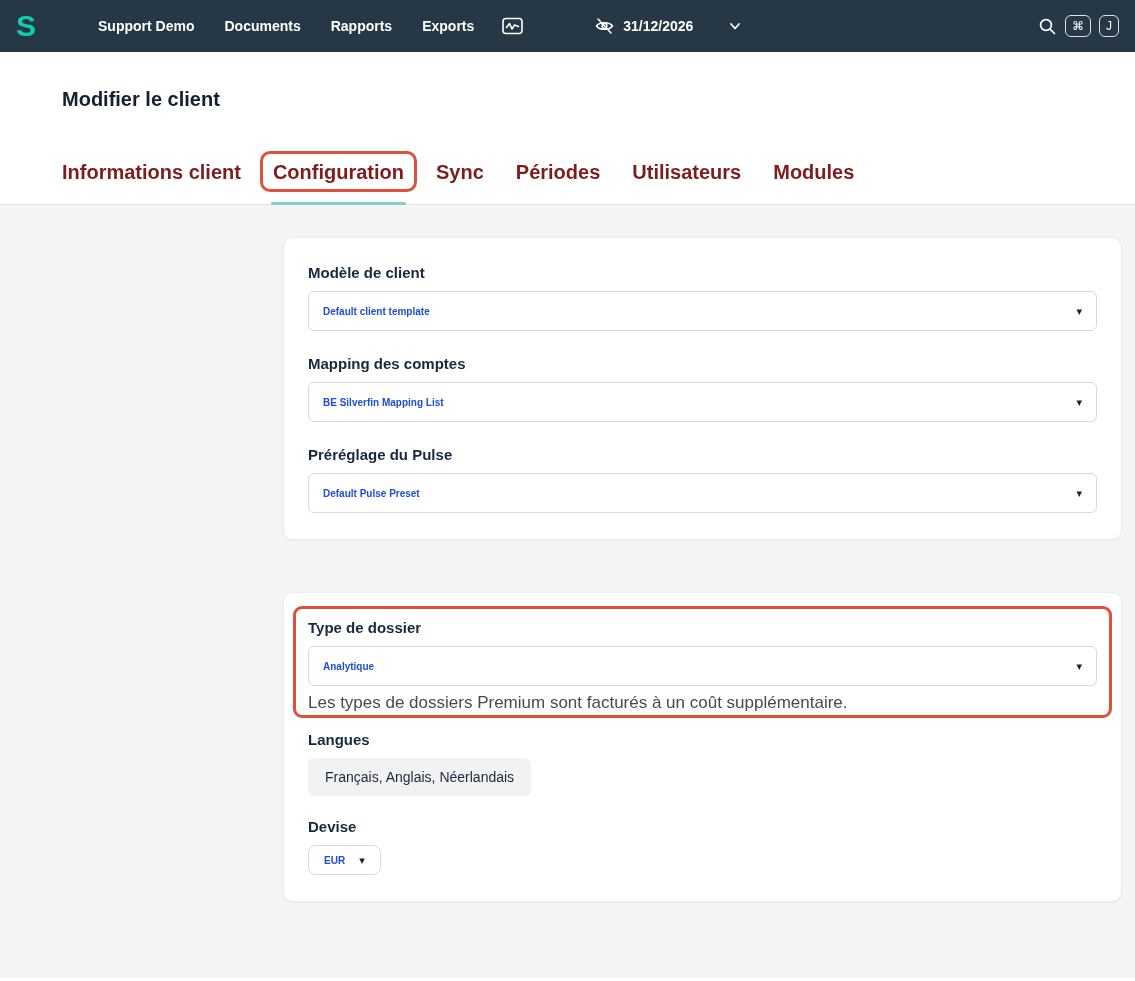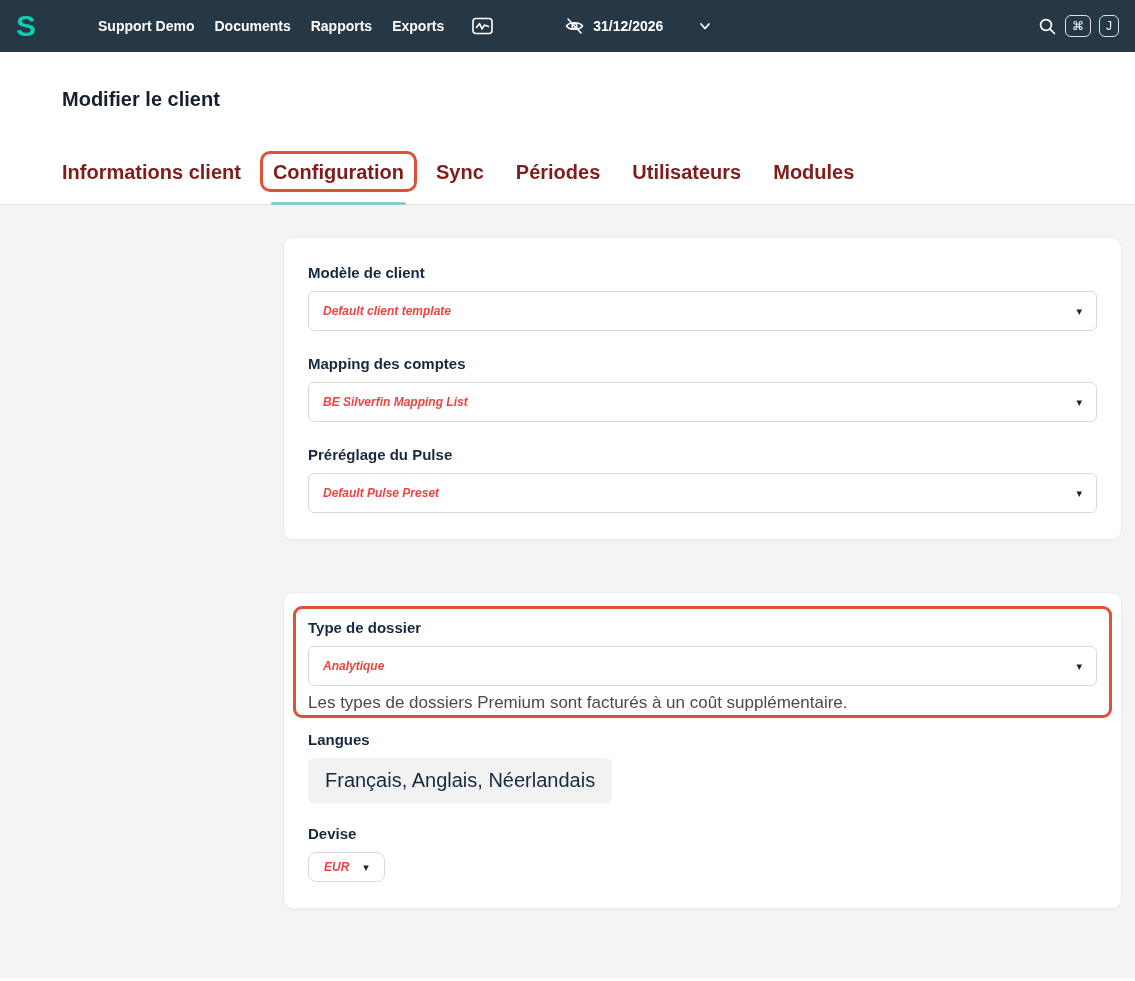--- a/index.html
+++ b/index.html
@@ -23,21 +23,21 @@
   }
   .logo {
     color: #0dcfb0;
     font-size: 30px;
     font-weight: 800;
     line-height: 1;
     margin-right: 34px;
     cursor: pointer;
     user-select: none;
   }
-  .nav { display: flex; align-items: center; gap: 20px; text-align: center; }
+  .nav { display: flex; align-items: center; gap: 30px; text-align: center; }
   .nav-item {
     color: #ffffff;
     font-size: 14px;
     font-weight: 600;
     text-decoration: none;
     cursor: pointer;
     white-space: nowrap;
   }
   .icon-btn {
     background: none;
@@ -139,36 +139,36 @@
     background: #ffffff;
     border: 1px solid #d9d9d9;
     border-radius: 6px;
     height: 40px;
     display: flex;
     align-items: center;
     justify-content: space-between;
     padding: 0 14px;
     cursor: pointer;
   }
-  .select-value { font-size: 12px; font-weight: 700; color: #ef4444; font-style: italic; }
+  .select-value { font-size: 10px; font-weight: 700; color: #1d4ed8; }
   .caret { font-size: 11px; color: #222222; line-height: 1; }
 
   .help-text { font-size: 17px; color: #4a4a4a; margin-top: 7px; }
 
   .annotated-group { position: relative; margin-bottom: 18px; }
   .annotated-group .ring { inset: -13px -15px -5px -15px; border-radius: 9px; }
 
   .chip {
     display: inline-flex;
     align-items: center;
     background: #f2f2f2;
     border: none;
     border-radius: 6px;
     padding: 11px 17px;
-    font-size: 20px;
+    font-size: 14px;
     color: #17293e;
     font-family: "Liberation Sans", sans-serif;
     cursor: pointer;
   }
   .chip-group { margin-bottom: 22px; }
 
   .select.small {
     display: inline-flex;
     width: auto;
     gap: 14px;

